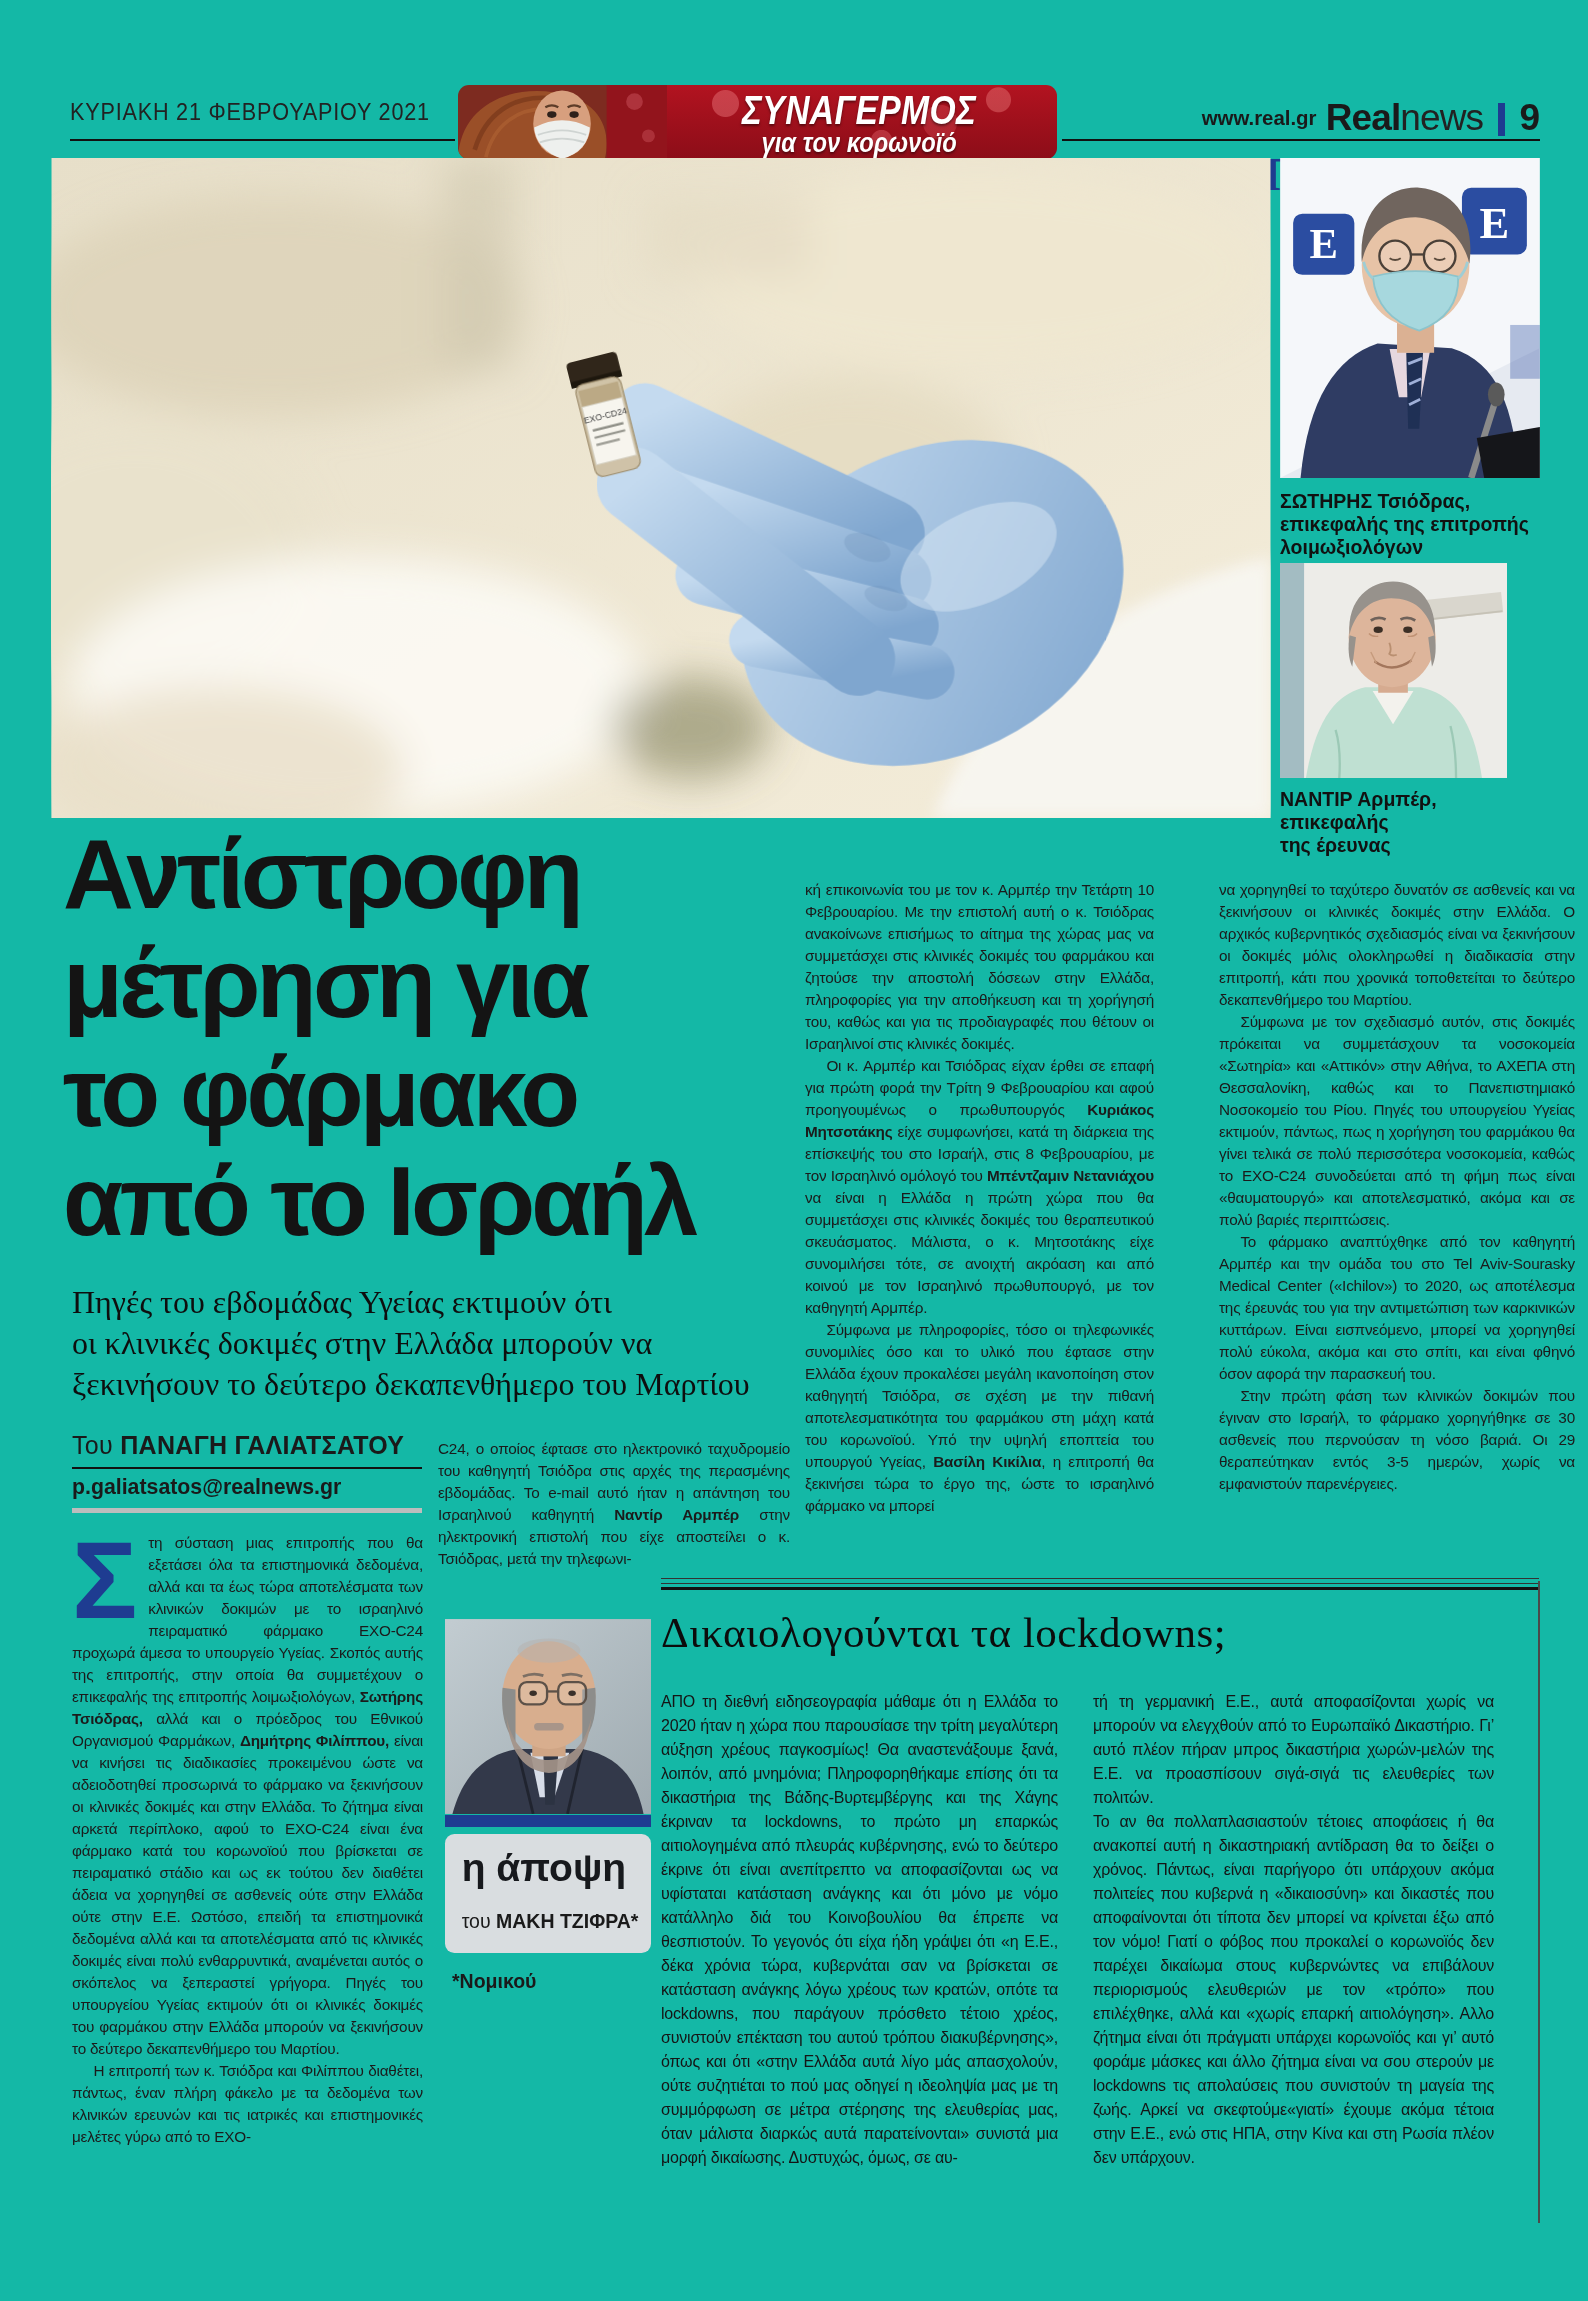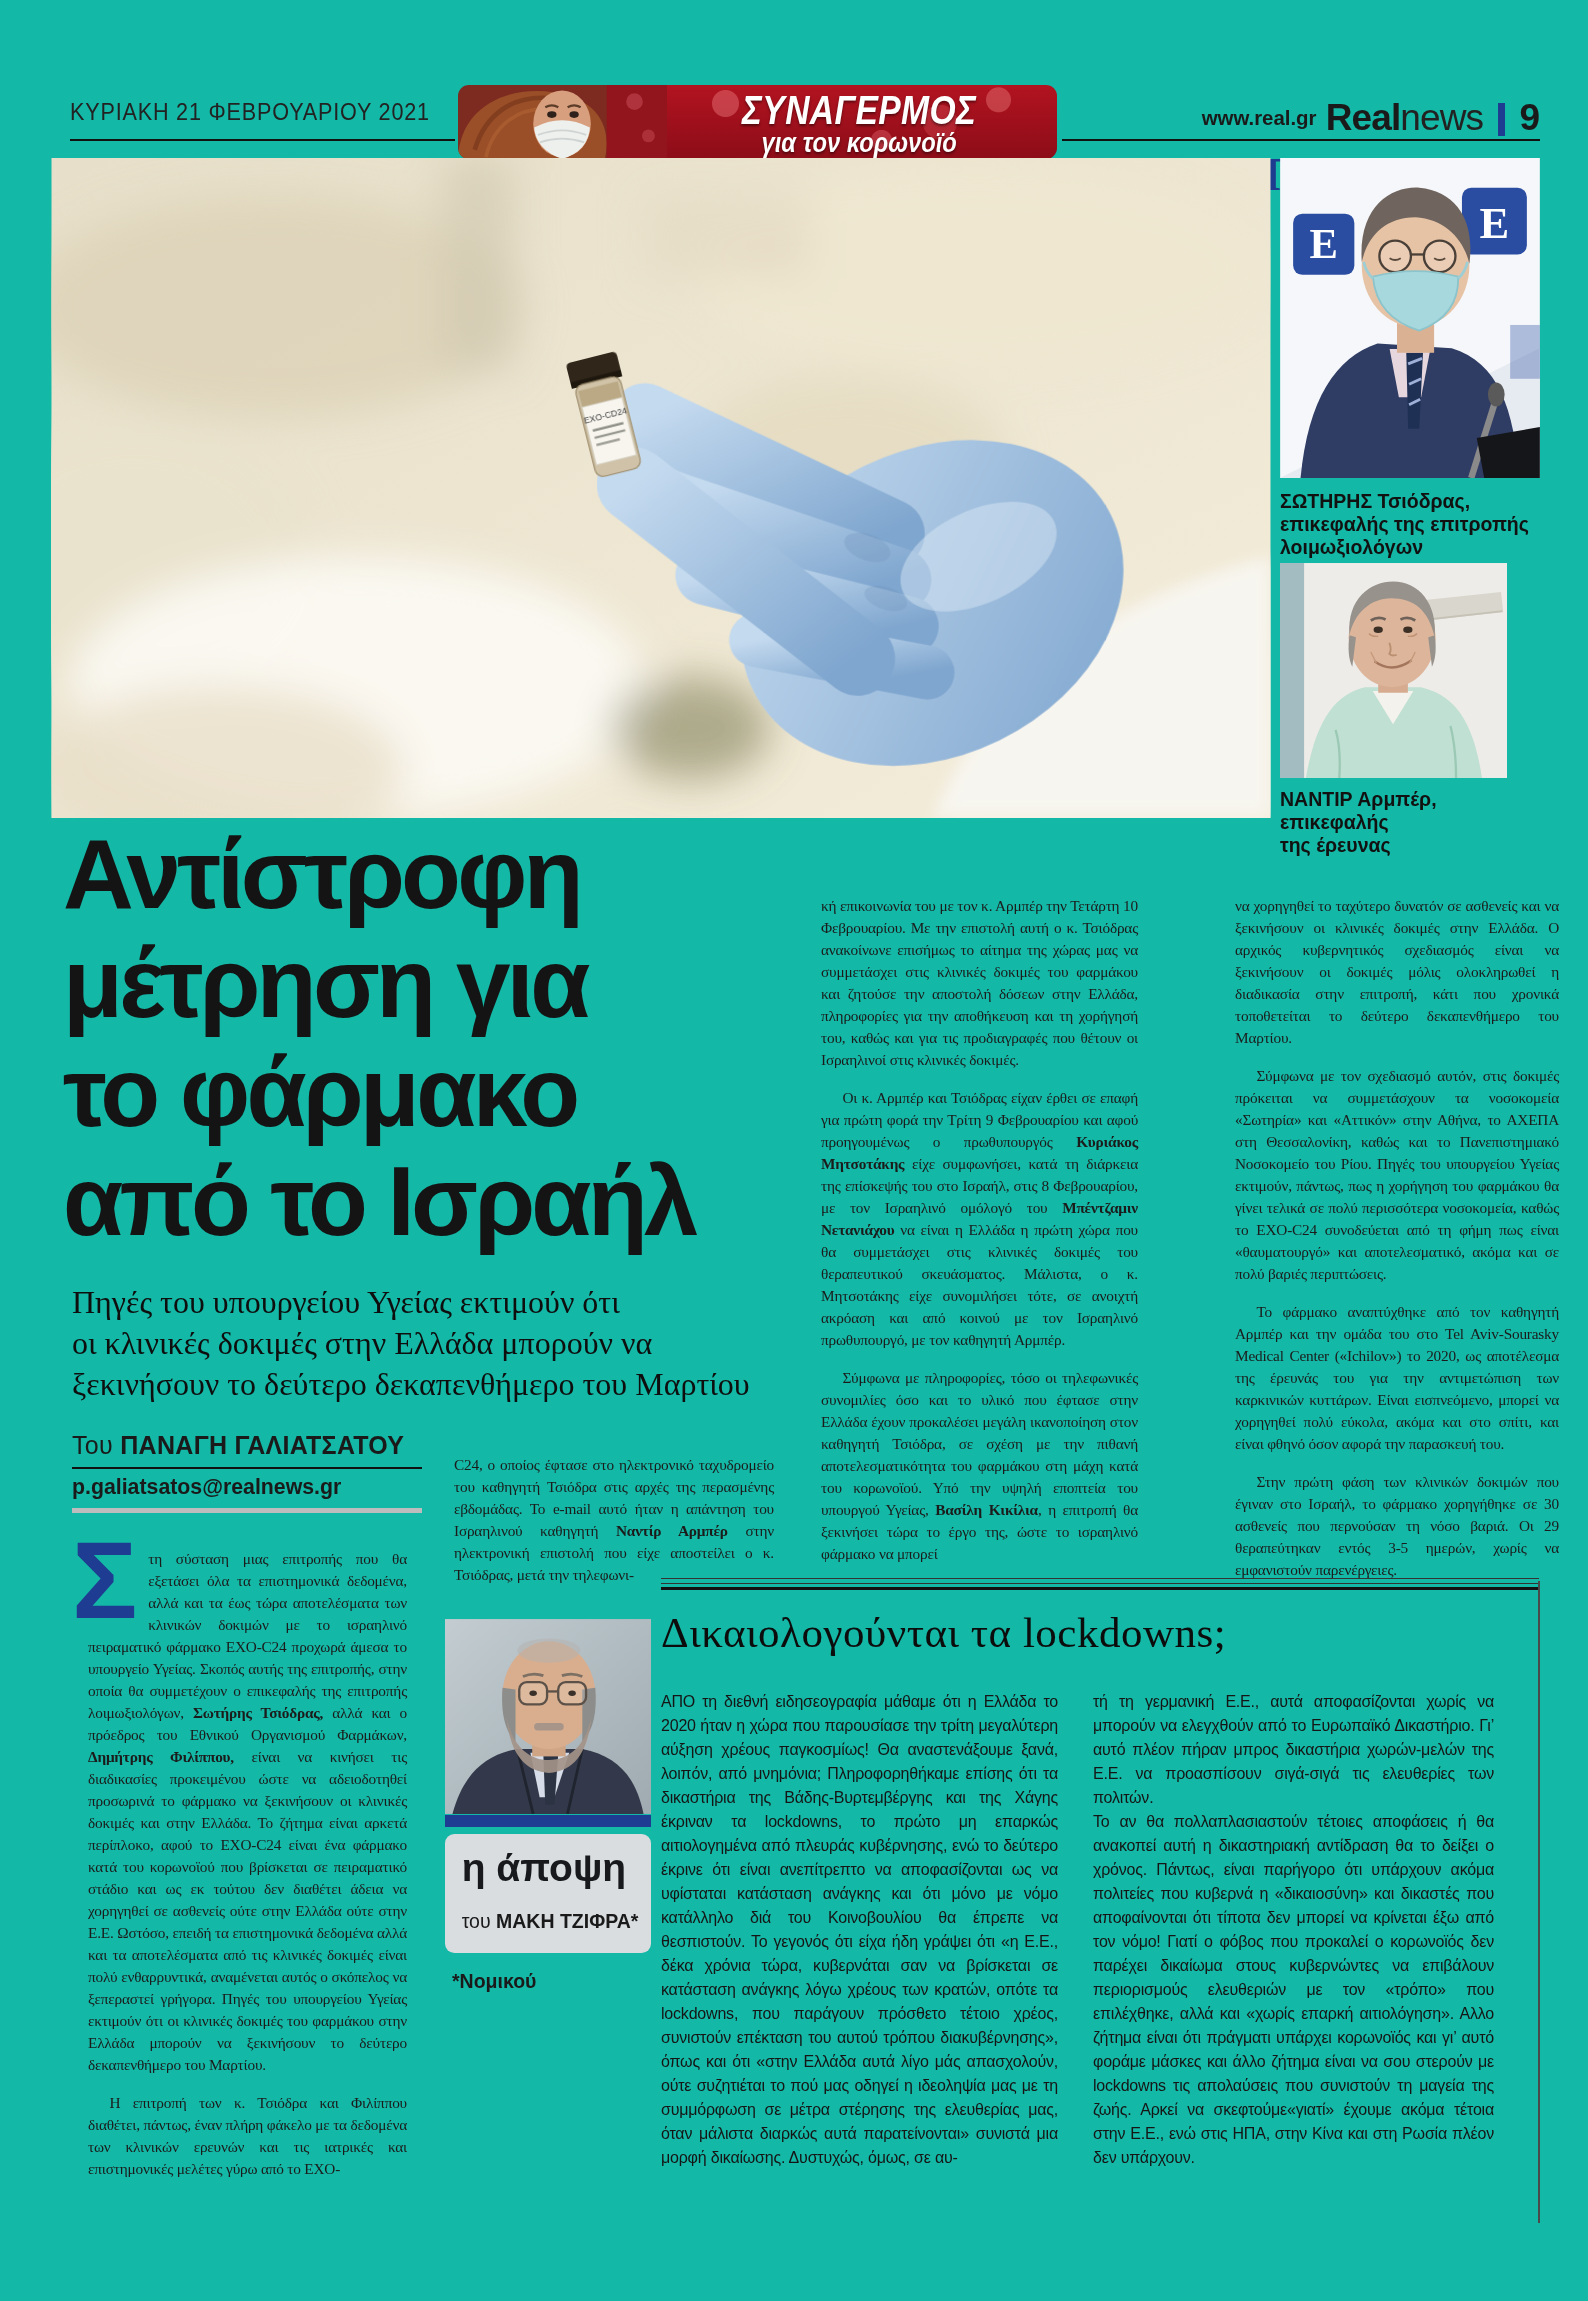--- a/index.html
+++ b/index.html
@@ -46,21 +46,21 @@
      font-size:32px;line-height:41px;color:#0e0e0e;white-space:pre-line;}
   .byline{left:72px;top:1431px;width:350px;}
   .byline .l1{font-size:25px;letter-spacing:0.3px;}
   .byline .l1 .nm{font-weight:800;}
   .byline .r1{height:2.8px;background:#111;margin-top:6.5px;}
   .byline .em{font-size:21.3px;font-weight:800;margin-top:5.6px;}
   .byline .r2{height:4.6px;background:#bdbdbd;margin-top:8.3px;}
   
   .bodycol{font-size:15.3px;line-height:22px;letter-spacing:-0.2px;text-align:justify;
      color:#1b1b1b;overflow:hidden;}
-  .bodycol p{margin:16px;font-family:Liberation Serif, serif;}
+  .bodycol p{margin:0;}
   .bodycol p + p{text-indent:1.4em;}
   .b{font-weight:700;}
   .dropcap{float:left;font-size:109px;line-height:85px;font-weight:800;color:#1e3c91;
      padding:5.6px 11px 0 0;}
   
   .op-photo{left:445px;top:1619px;}
   .op-bar{left:445px;top:1815px;width:206px;height:12px;background:#1e3c91;}
   .op-box{left:445px;top:1834px;width:206px;height:119px;background:#d9dde0;border-radius:9.3px;
      padding:13px 0 0 16.7px;box-sizing:border-box;}
   .op-box .big{font-size:39px;font-weight:800;color:#17191d;line-height:41px;}
@@ -231,21 +231,21 @@
     <path d="M98,96 Q102,104 104,108" stroke="#c59a7c" stroke-width="1.5" fill="none"></path>
     <path d="M146,96 Q142,104 140,108" stroke="#c59a7c" stroke-width="1.5" fill="none"></path>
   </svg>
   <div class="abs cap" style="left:1280px;top:788px;width:264px;">ΝΑΝΤΙΡ Αρμπέρ, επικεφαλής
 της έρευνας</div>
 
   <div class="abs headline">Αντίστροφη
 μέτρηση για
 το φάρμακο
 από το Ισραήλ</div>
-  <div class="abs subhead">Πηγές του υπουργείου Υγείας εκτιμούν ότι
+  <div class="abs subhead">Πηγές του εβδομάδας Υγείας εκτιμούν ότι
 οι κλινικές δοκιμές στην Ελλάδα μπορούν να
 ξεκινήσουν το δεύτερο δεκαπενθήμερο του Μαρτίου</div>
 
   <div class="abs byline">
     <div class="l1"><span>Του </span><span class="nm">ΠΑΝΑΓΗ ΓΑΛΙΑΤΣΑΤΟΥ</span></div>
     <div class="r1"></div>
     <div class="em">p.galiatsatos@realnews.gr</div>
     <div class="r2"></div>
   </div>
 

